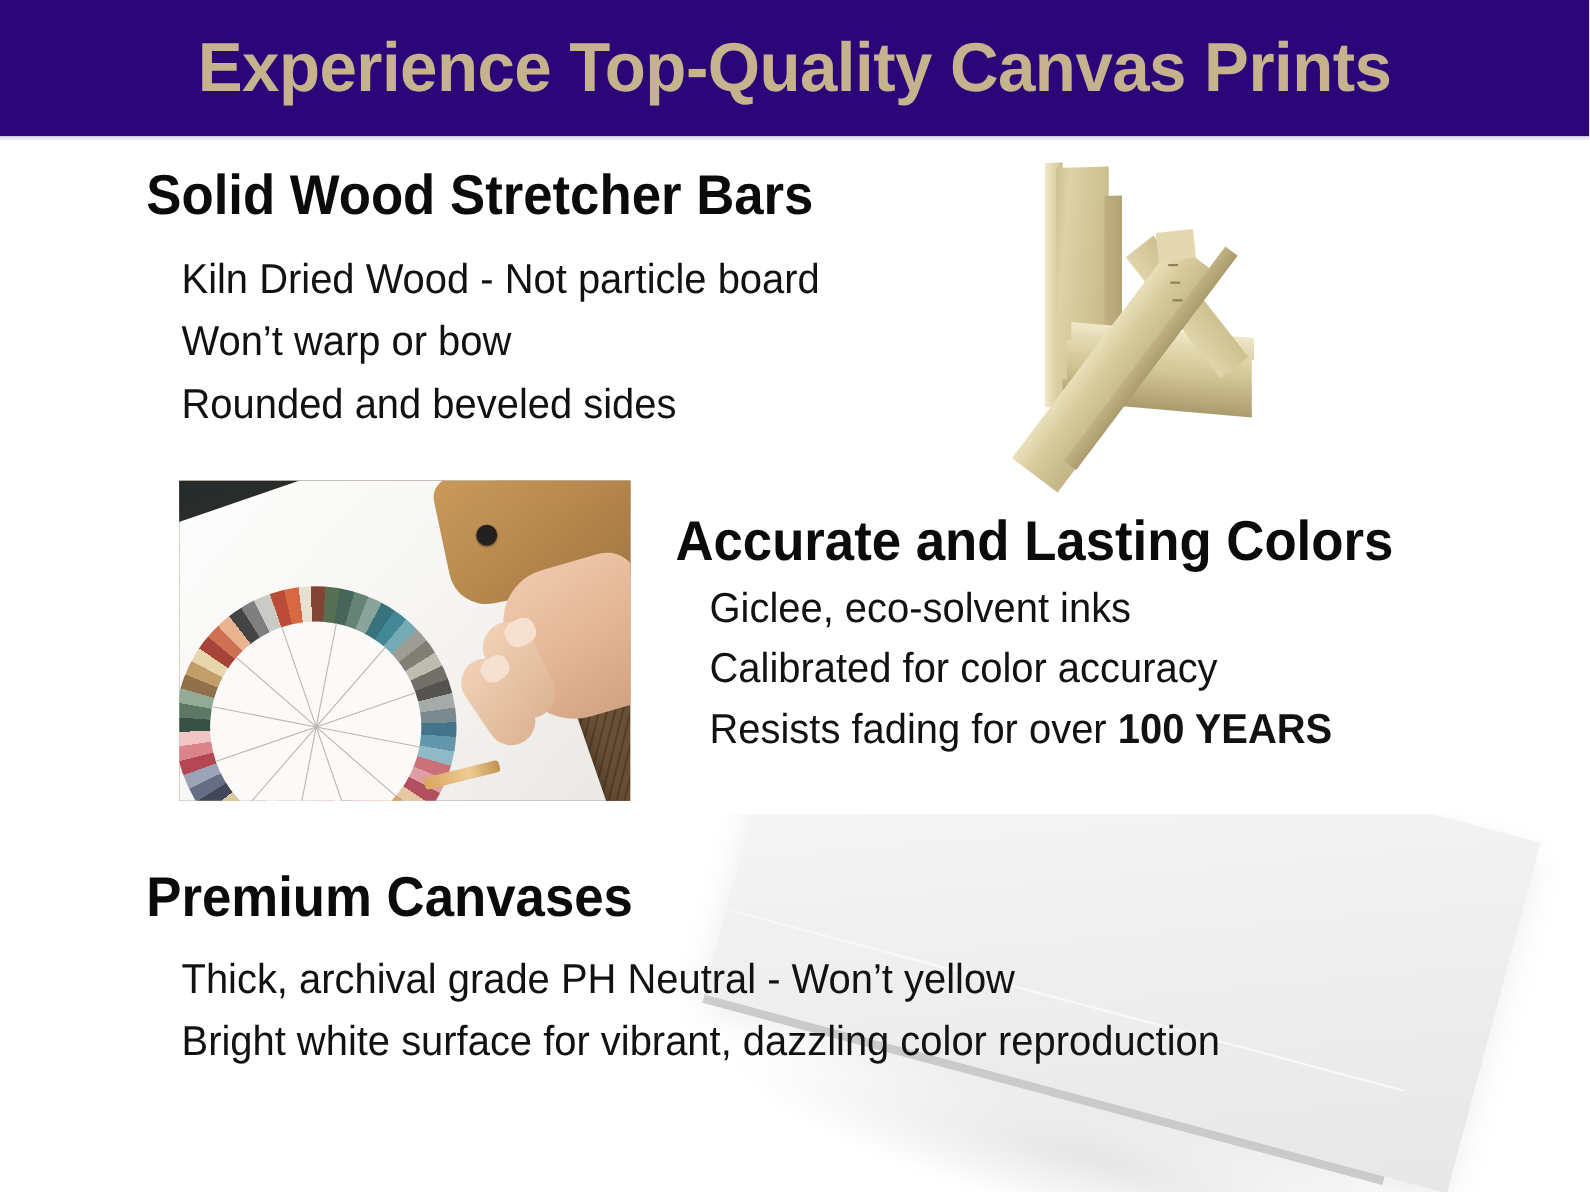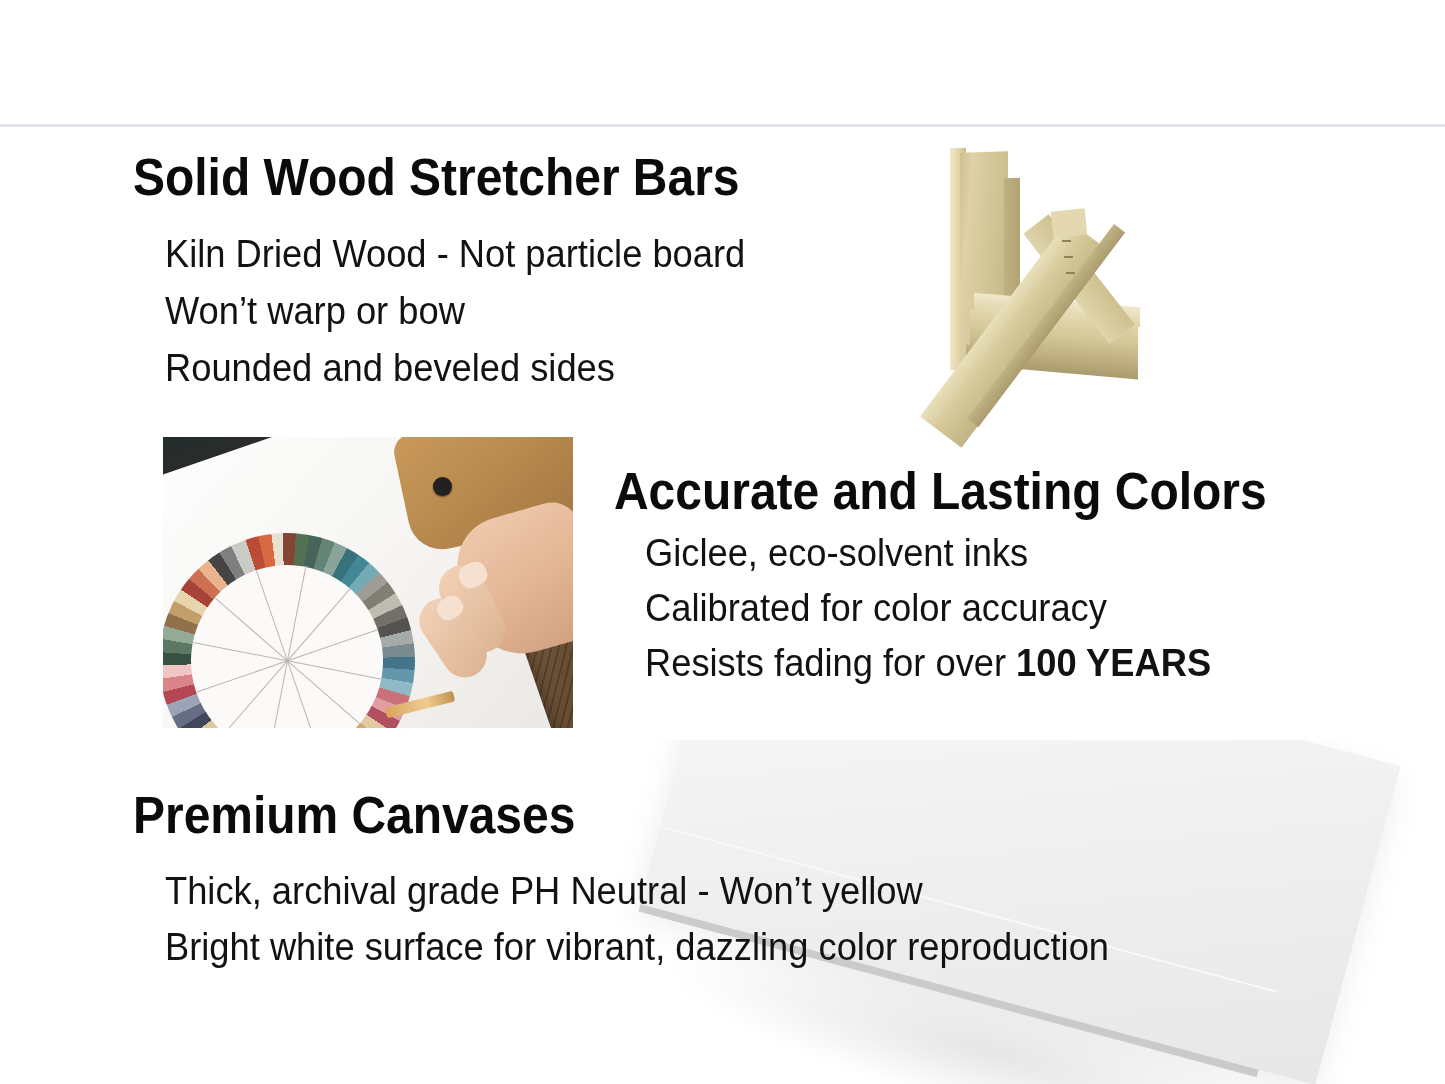--- a/index.html
+++ b/index.html
@@ -311,20 +311,23 @@
     background:radial-gradient(ellipse at center, rgba(0,0,0,0.10) 0%, rgba(0,0,0,0) 72%);
     transform:rotate(15deg);
     filter:blur(4px);
   }
 </style>
 </head>
 <body>
 
 <div id="page">
 
+  <div id="header-band">
+    <div id="header-title">Experience Top-Quality Canvas Prints</div>
+  </div>
   <div id="header-underline"></div>
 
   <div class="section-heading" style="left:133px; top:152px;">Solid Wood Stretcher Bars</div>
 
   <div class="bullet-line" style="left:165px; top:235px;">Kiln Dried Wood - Not particle board</div>
 
   <div class="bullet-line" style="left:165px; top:292px;">Won’t warp or bow</div>
 
   <div class="bullet-line" style="left:165px; top:349px;">Rounded and beveled sides</div>
 

